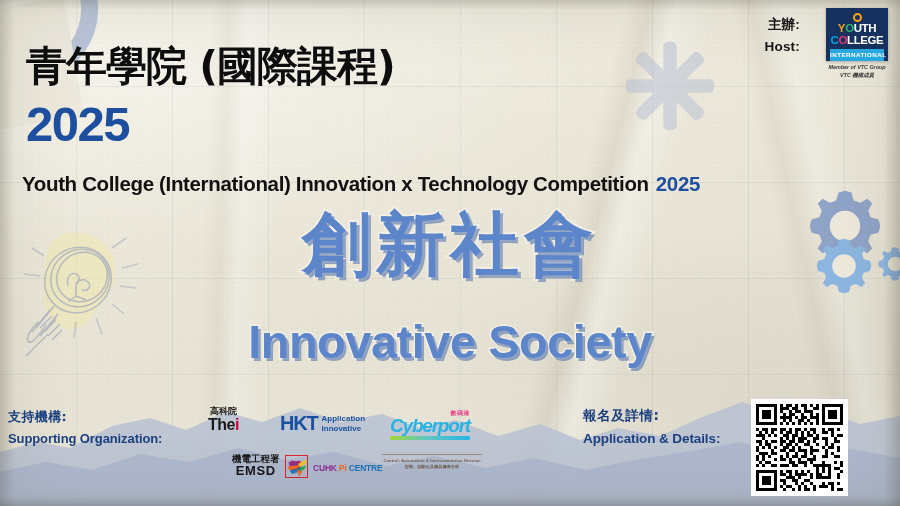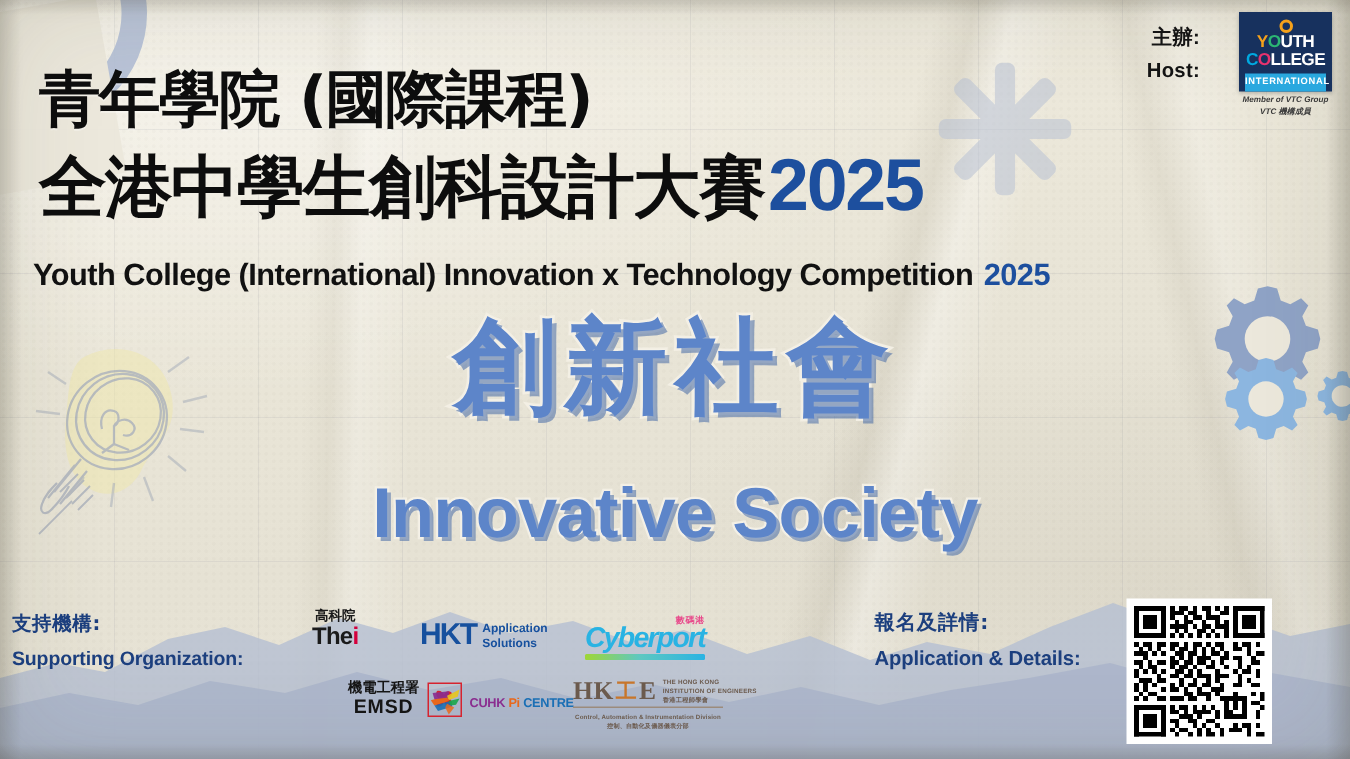--- a/index.html
+++ b/index.html
@@ -313,21 +313,20 @@
       <div class="yc-member">
         <div>Member of VTC Group</div>
         <div>VTC 機構成員</div>
       </div>
     </div>
   </div>
 
   <div class="title-line1">青年學院 (國際課程)</div>
 
   <div class="title-line2">
-    <span class="cjk">全港中學生創科設計大賽</span>
     <span class="year">2025</span>
   </div>
 
   <div class="subtitle">
     <span class="en">Youth College (International) Innovation x Technology Competition</span>
     <span class="yr">2025</span>
   </div>
 
   <div class="theme-cjk">創新社會</div>
   <div class="theme-en">Innovative Society</div>
@@ -569,21 +568,21 @@
 
     <div class="logo thei-logo">
       <div class="thei-top">高科院</div>
       <div class="thei-main"><span style="color:#1a1a1a">The</span><span>i</span></div>
     </div>
 
     <div class="logo hkt-logo">
       <div class="hkt-mark">HKT</div>
       <div class="hkt-sub">
         <div>Application</div>
-        <div>Solutions</div>
+        <div>Innovative</div>
       </div>
     </div>
 
     <div class="logo cyber-logo">
       <div class="cyber-cjk">數碼港</div>
       <div class="cyber-word">Cyberport</div>
       <div class="cyber-bar"></div>
     </div>
 
     <div class="logo emsd-logo">
@@ -604,32 +603,20 @@
         <path fill="#8a2d8f" d="M4 6 L22 4 L22 11 L6 13 Z" opacity=".92"></path>
         <path fill="#1a6fb5" d="M6 20 L24 15 L26 21 L10 26 Z" opacity=".9"></path>
         <path fill="#e8c61c" d="M20 9 L34 2 L32 10 L22 14 Z" opacity=".9"></path>
         <path fill="#18a64a" d="M22 15 L34 12 L30 19 L24 20 Z" opacity=".9"></path>
         <path fill="#e8681c" d="M20 18 L28 22 L22 30 L18 22 Z" opacity=".85"></path>
       </svg>
       <div class="cuhk-text"><span class="a">CUHK</span> <span class="b">Pi</span> <span class="c">CENTRE</span></div>
     </div>
 
     <div class="logo hkie-logo">
-      <div class="hkie-row">
-        <div class="hkie-mark">
-            <span>HK</span>
-            <span class="gong">工</span>
-            <span>E</span>
-          </div>
-        <div class="hkie-side">
-          <div>THE HONG KONG</div>
-          <div>INSTITUTION OF ENGINEERS</div>
-          <div>香港工程師學會</div>
-        </div>
-      </div>
       <div class="hkie-rule"></div>
       <div class="hkie-div">
         <div>Control, Automation &amp; Instrumentation Division</div>
         <div>控制、自動化及儀器儀表分部</div>
       </div>
     </div>
 
   </div>
 
 </div>

